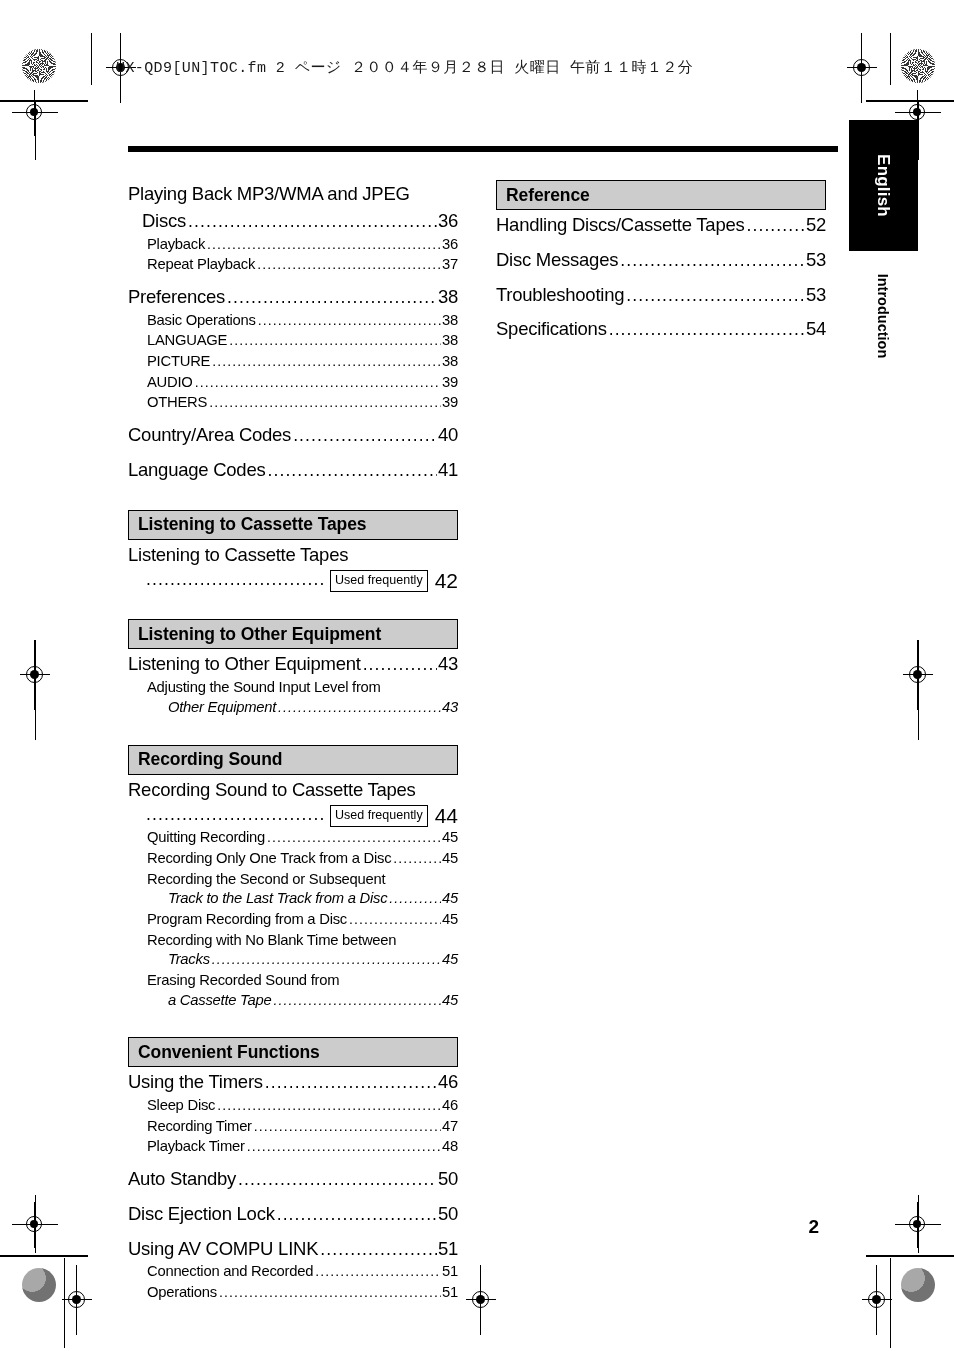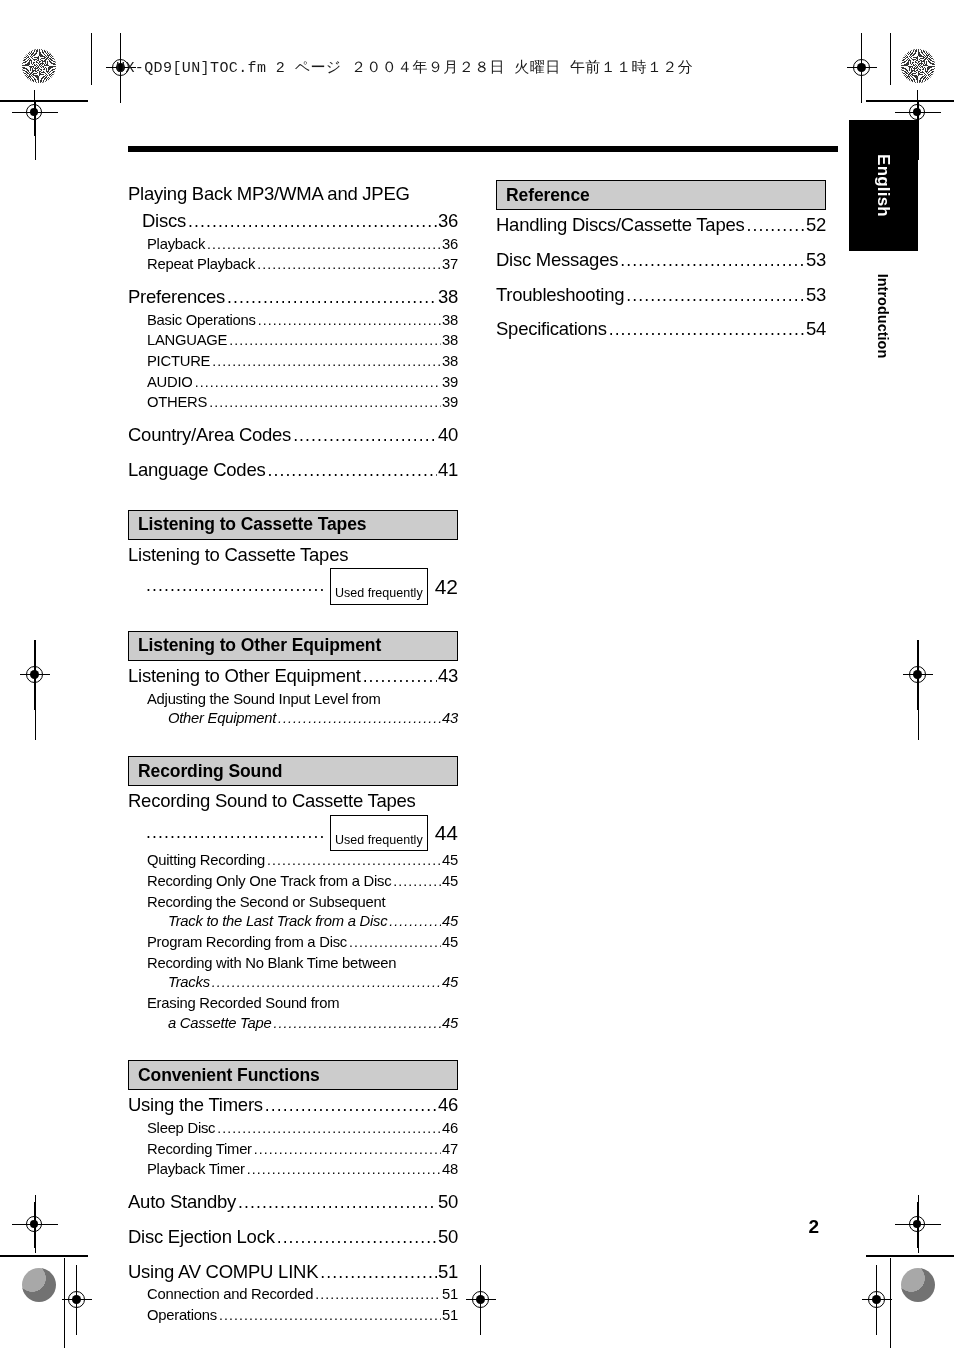--- a/index.html
+++ b/index.html
@@ -170,21 +170,21 @@
   .badge-row .leader::before {
     content:"......................................................................................................";
     letter-spacing:1.1px;
     font-size:0.95em;
   }
   .badge {
     flex:0 0 auto;
     border:1px solid #000;
     font-size:12.5px;
     line-height:1;
-    padding:18px 4px 4px 4px;
+    padding:3px 4px 4px 4px;
     margin:0 7px 0 4px;
     white-space:nowrap;
     font-weight:normal;
   }
   .badge-row .pg { flex:0 0 auto; font-size:21px; }
 
   .gap-sm { height:7px; }
   .gap-lg { height:26px; }
 
   

